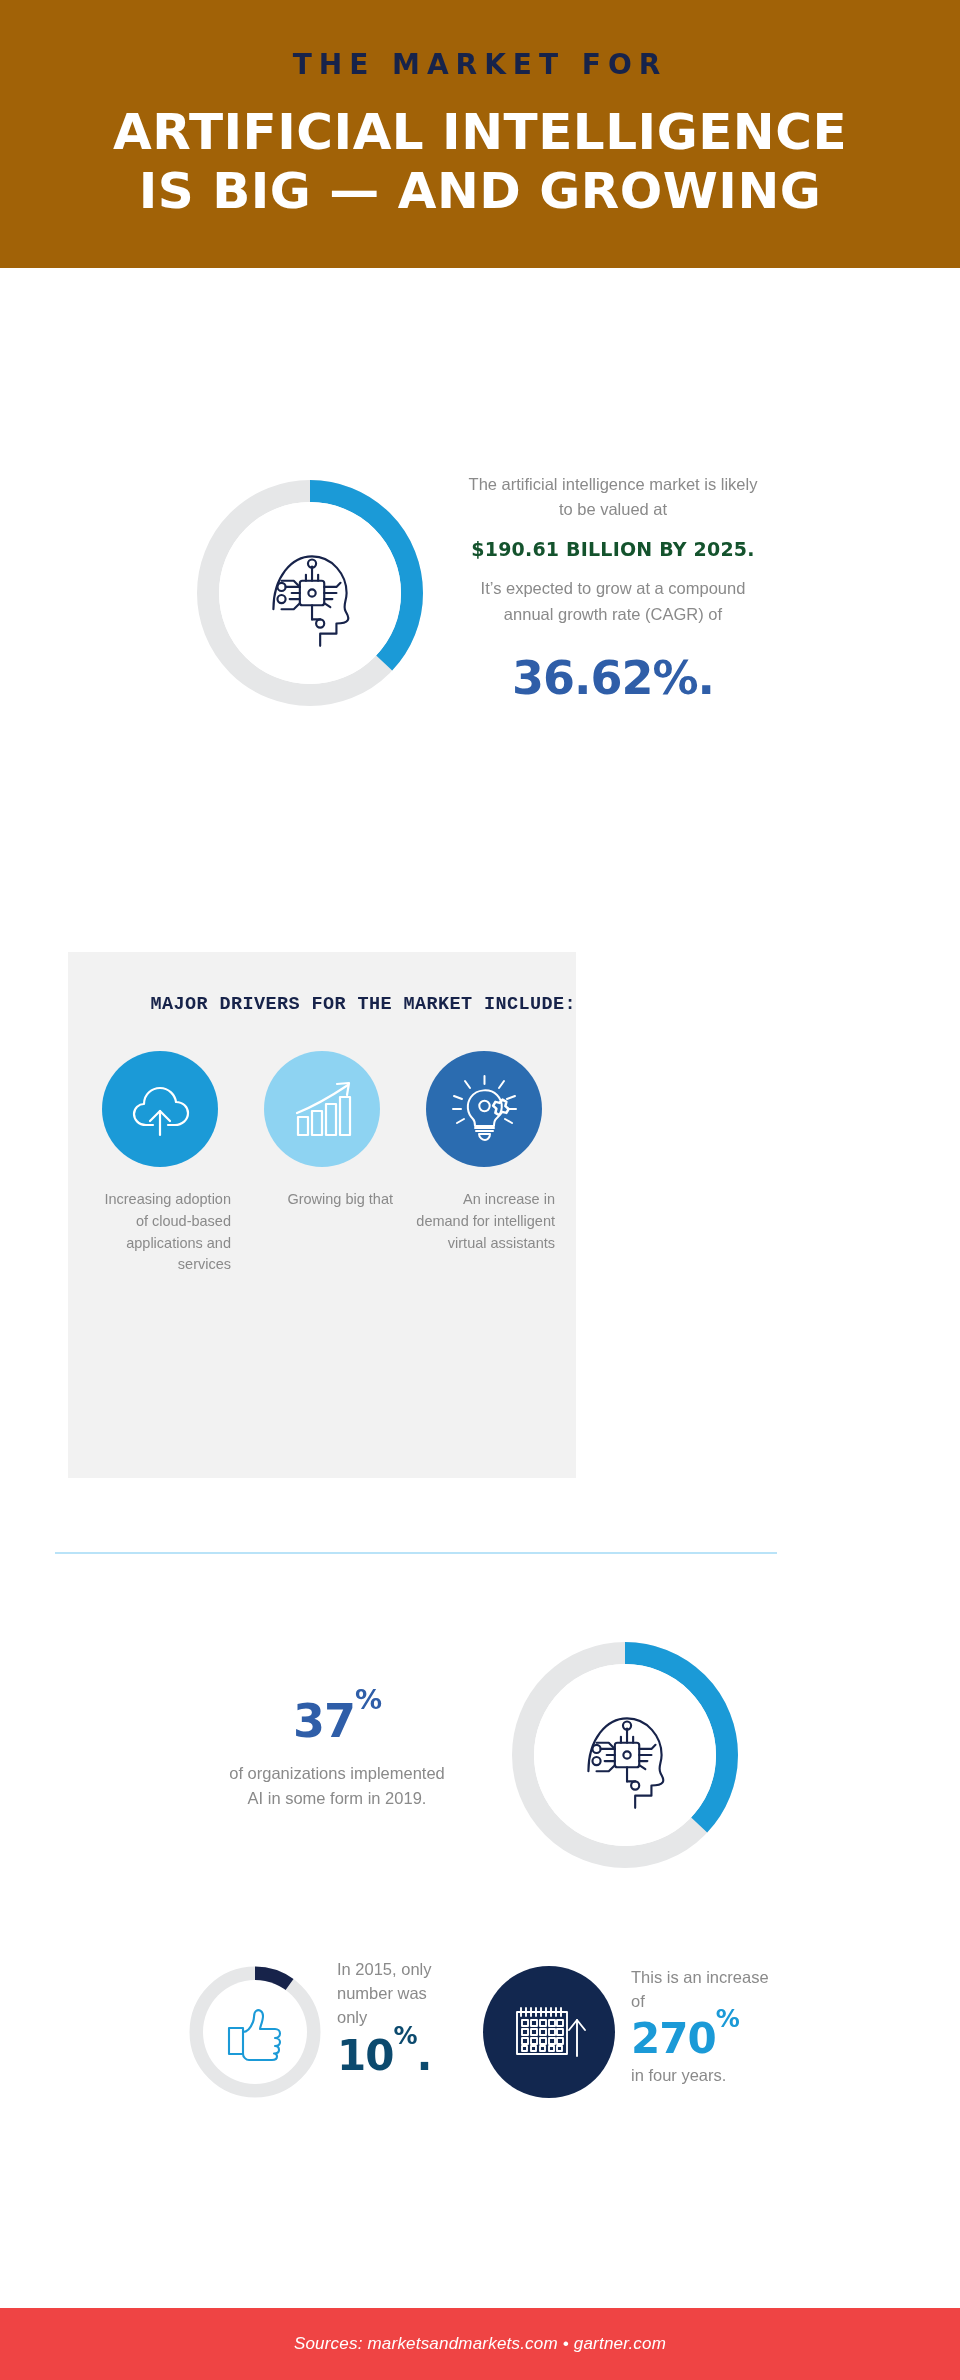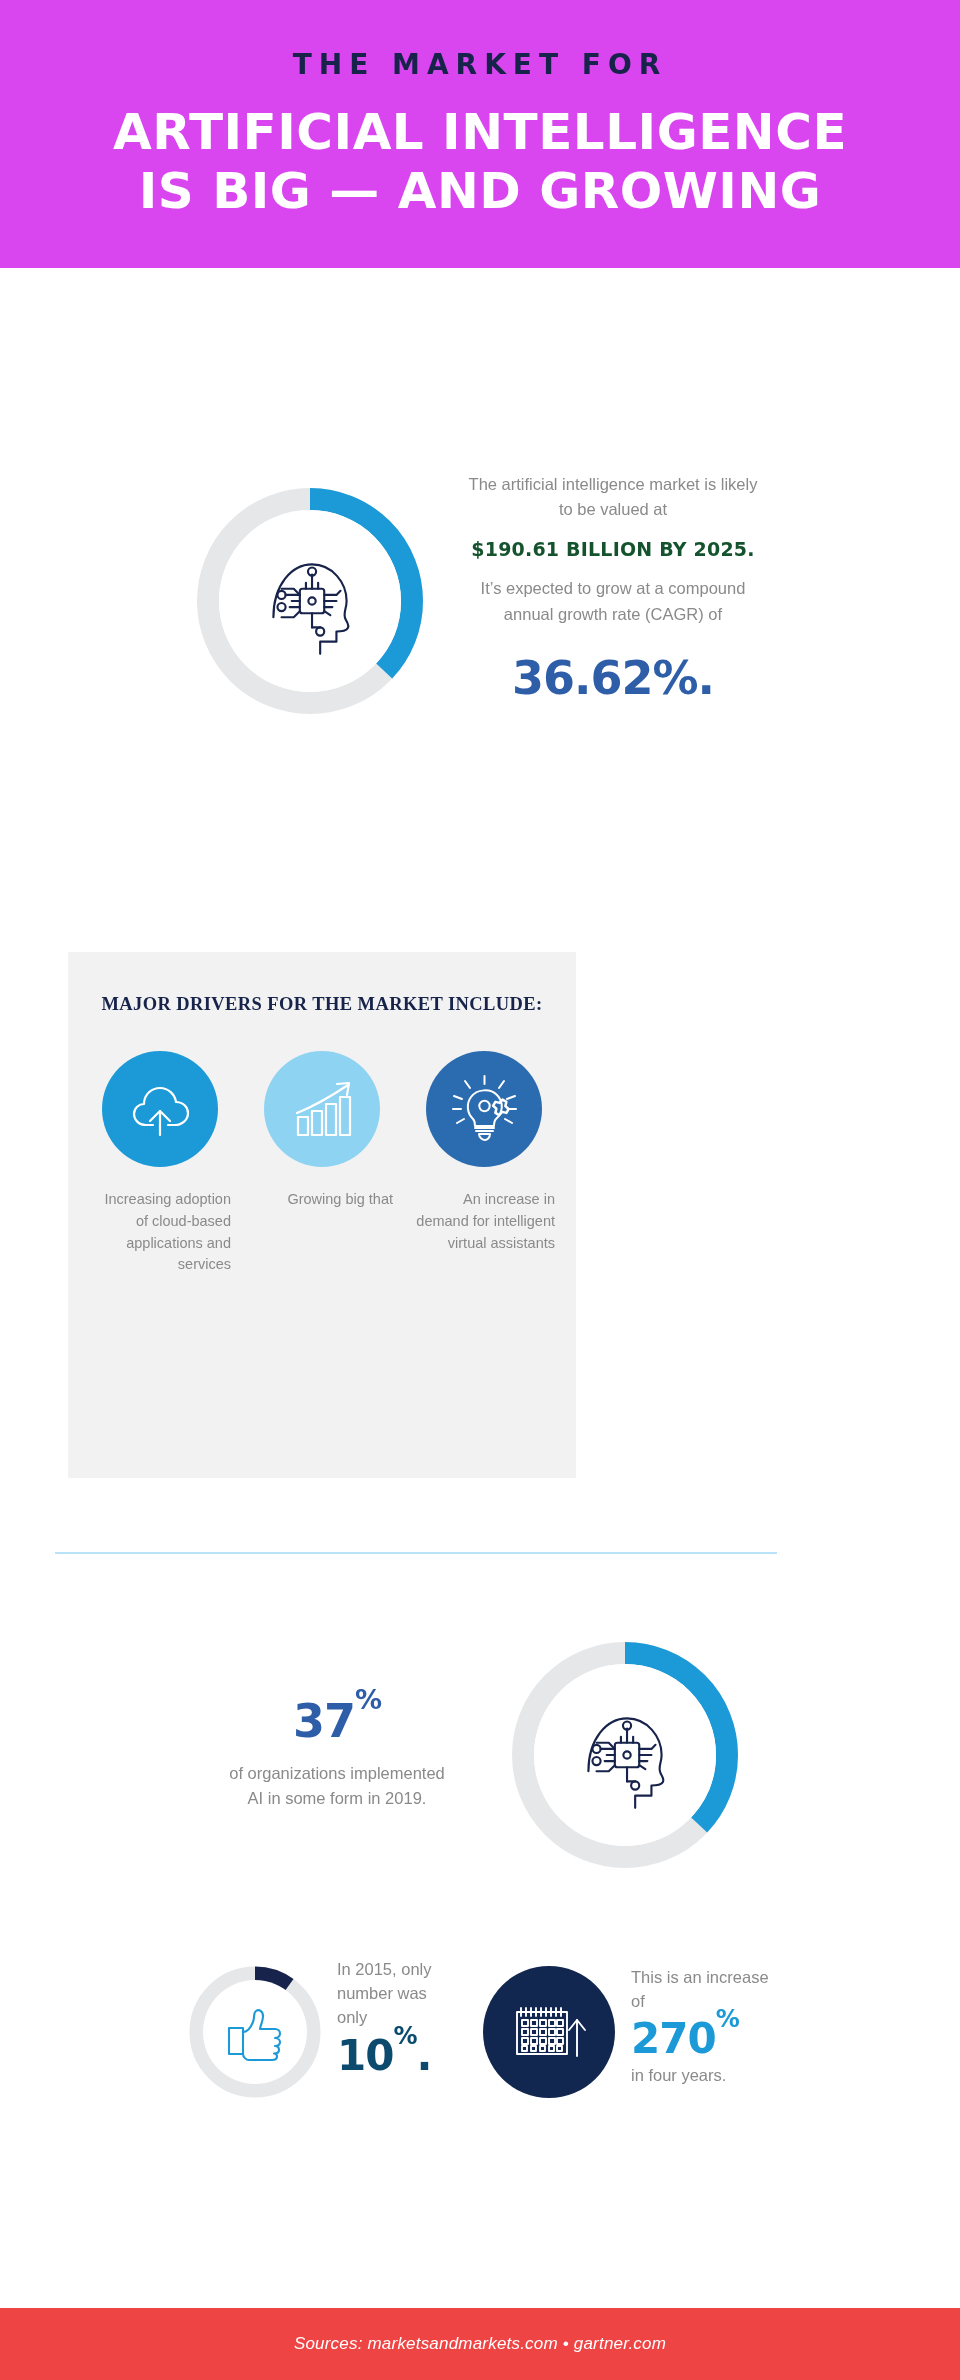--- a/index.html
+++ b/index.html
@@ -14,21 +14,21 @@
     height: 2380px;
     background: #ffffff;
     overflow: hidden;
   }
 
   
   .header {
     position: absolute;
     left: 0; top: 0;
     width: 960px; height: 268px;
-    background: #d946ef;
+    background: #a16207;
     display: flex;
     flex-direction: column;
     align-items: center;
     justify-content: center;
   }
   .header-eyebrow {
     color: #17234a;
     font-size: 28px;
     font-weight: 700;
     letter-spacing: 7px;
@@ -50,21 +50,21 @@
 
   
   .sec1 {
     position: absolute;
     left: 0; top: 268px;
     width: 960px; height: 650px;
     display: flex;
     align-items: center;
     justify-content: center;
   }
-  .sec1-inner { display: flex; align-items: flex-end; gap: 40px; }
+  .sec1-inner { display: flex; align-items: center; gap: 40px; }
 
   .donut {
     position: relative;
     border-radius: 50%;
     display: flex;
     align-items: center;
     justify-content: center;
   }
   .donut .hole {
     position: absolute;
@@ -103,27 +103,27 @@
 
   
   .drivers {
     position: absolute;
     left: 68px; top: 952px;
     width: 508px; height: 526px;
     background: #f2f2f2;
     padding-top: 42px;
   }
   .drivers-title {
-    text-align: center;
+    text-align: right;
     color: #17234a;
     font-size: 18.5px;
     font-weight: 700;
     letter-spacing: 0.4px;
     text-transform: uppercase;
-    font-family: Liberation Serif, serif;
+    font-family: Liberation Mono, monospace;
   }
   .drivers-row {
     display: flex;
     justify-content: center;
     gap: 20px;
     margin-top: 36px;
   }
   .driver { width: 142px; text-align: right; }
   .driver-circle {
     width: 116px; height: 116px;

